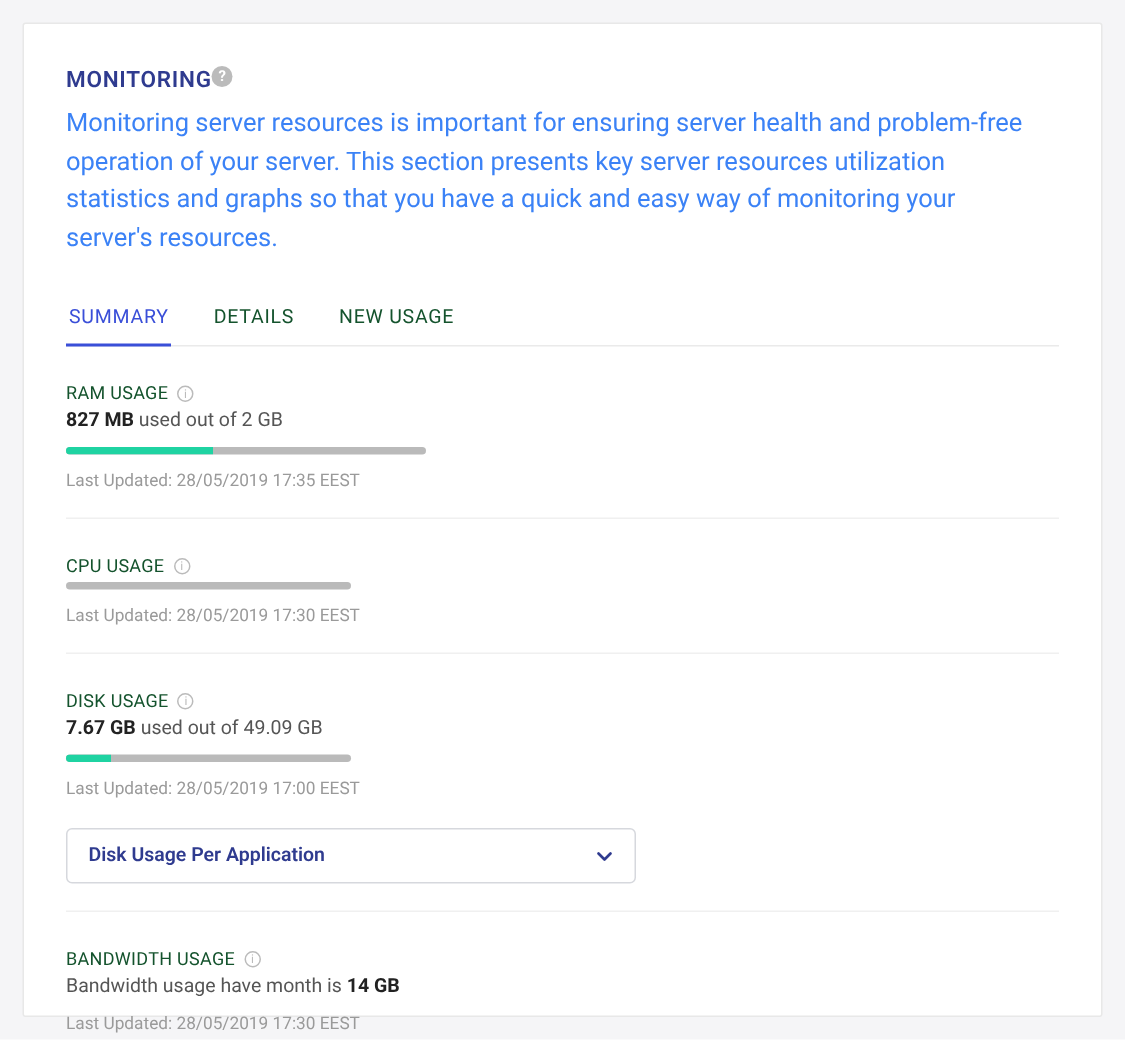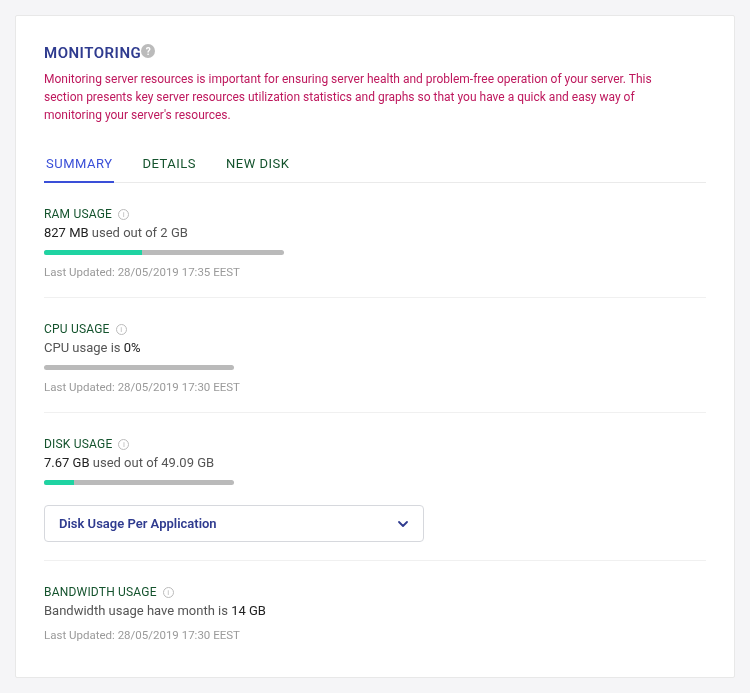--- a/index.html
+++ b/index.html
@@ -35,22 +35,22 @@
       width: 14px; height: 14px;
       display: inline-flex; align-items: center; justify-content: center;
       border-radius: 50%;
       background: #bbb;
       color: #fff;
       font-size: 10px;
       font-weight: bold;
       cursor: pointer;
     }
     .description {
-      color: #be185d;
-      font-size: 12px;
+      color: #3b82f6;
+      font-size: 17px;
       line-height: 1.5;
       margin-top: 8px;
       max-width: 640px;
     }
     .tabs {
       display: flex;
       gap: 26px;
       margin-top: 32px;
       border-bottom: 1px solid #eaeaea;
     }
@@ -93,21 +93,21 @@
       justify-content: center;
       font-size: 8px;
       color: #bbb;
       cursor: pointer;
     }
     .metric-line {
       font-size: 13px;
       color: #555;
       margin-bottom: 10px;
     }
-    .metric-line strong { color: #222; font-weight: 400; }
+    .metric-line strong { color: #222; font-weight: 700; }
     .progress {
       width: 240px;
       height: 5px;
       background: #bababa;
       border-radius: 3px;
       overflow: hidden;
       margin-bottom: 10px;
     }
     .progress-fill {
       height: 100%;
@@ -145,21 +145,21 @@
 <div class="card">
   <div class="card-header-row">
     <h1 class="page-title">MONITORING</h1>
     <span class="help-icon">?</span>
   </div>
   <p class="description">Monitoring server resources is important for ensuring server health and problem-free operation of your server. This section presents key server resources utilization statistics and graphs so that you have a quick and easy way of monitoring your server's resources.</p>
 
   <div class="tabs">
     <div class="tab active">SUMMARY</div>
     <div class="tab">DETAILS</div>
-    <div class="tab">NEW DISK</div>
+    <div class="tab">NEW USAGE</div>
   </div>
 
   <div class="section">
     <div class="section-title-row">
       <span class="section-title">RAM USAGE</span>
       <span class="info-icon">i</span>
     </div>
     <div class="metric-line">
       <strong>827 MB</strong><span> used out of 2 GB</span>
     </div>
@@ -169,41 +169,41 @@
     <div class="last-updated">
       <span>Last Updated: </span><span>28/05/2019 17:35 EEST</span>
     </div>
   </div>
 
   <div class="section">
     <div class="section-title-row">
       <span class="section-title">CPU USAGE</span>
       <span class="info-icon">i</span>
     </div>
-    <div class="metric-line">
-      <span>CPU usage is </span><strong>0%</strong>
-    </div>
     <div class="progress" style="width:190px">
       <div class="progress-fill" style="width:0%"></div>
     </div>
     <div class="last-updated">
       <span>Last Updated: </span><span>28/05/2019 17:30 EEST</span>
     </div>
   </div>
 
   <div class="section">
     <div class="section-title-row">
       <span class="section-title">DISK USAGE</span>
       <span class="info-icon">i</span>
     </div>
     <div class="metric-line">
       <strong>7.67 GB</strong><span> used out of 49.09 GB</span>
     </div>
     <div class="progress" style="width:190px">
       <div class="progress-fill" style="width:16%"></div>
+    </div>
+    <div class="last-updated">
+      <span>Last Updated: </span><span>28/05/2019 17:00 EEST</span>
     </div>
     <div class="dropdown">
       <span class="dropdown-label">Disk Usage Per Application</span>
       <span class="chevron-down">
         <svg viewBox="0 0 12 12" width="12" height="12">
             <path d="M2 4 L6 8 L10 4" fill="none" stroke="#2f3b8f" stroke-width="1.8" stroke-linecap="round" stroke-linejoin="round"></path>
           </svg>
       </span>
     </div>
   </div>

